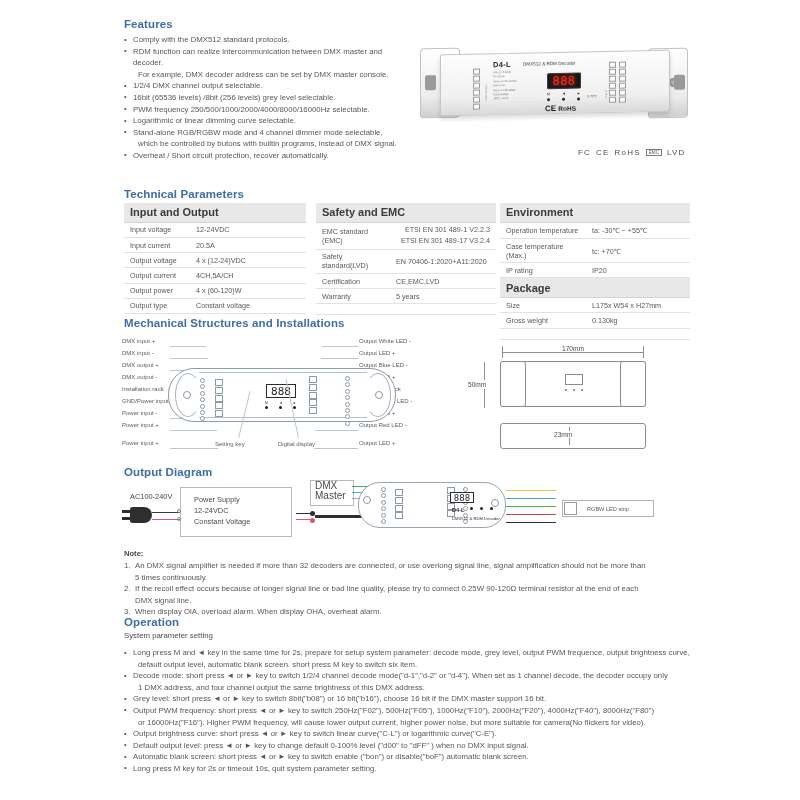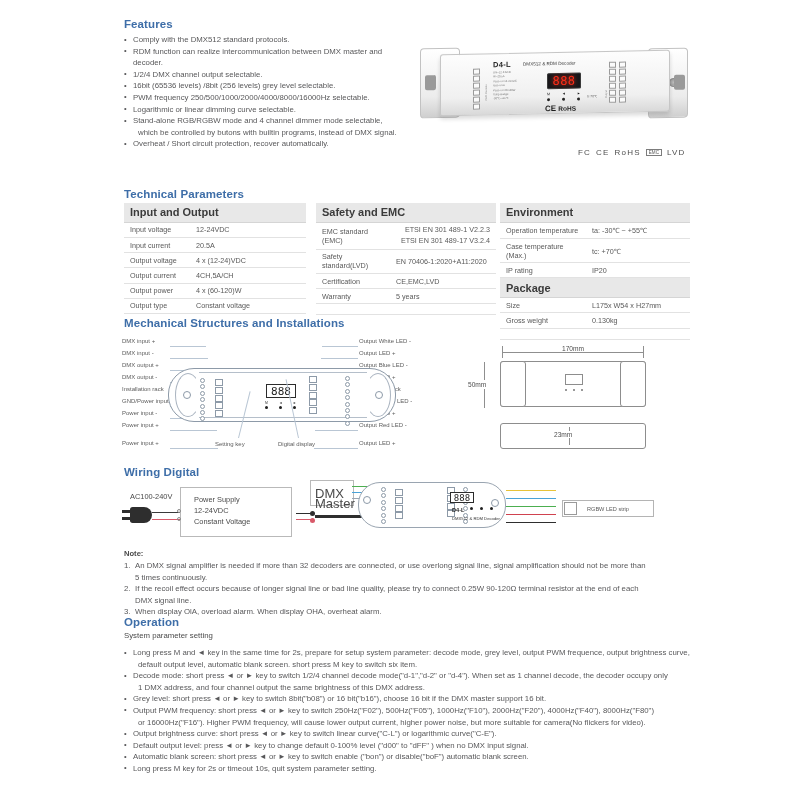--- a/index.html
+++ b/index.html
@@ -225,22 +225,22 @@
     position: absolute; left: 58px; top: 7px; width: 112px; height: 50px;
     border: 1px solid #b9b9b9; background: #fff;
   }
   .psu-text {
     position: absolute; left: 72px; top: 14px;
     font-size: 7.4px; line-height: 11px; color: #4a4a4a;
   }
   .dmx-box {
     position: absolute; left: 188px; top: 0px; width: 44px; height: 26px;
     border: 1px solid #b9b9b9; background: #fff;
-    font-size: 13px; line-height: 10px; color: #4a4a4a;
-    padding: 8px 0 0 4px;
+    font-size: 10px; line-height: 10px; color: #4a4a4a;
+    padding: 0 0 0 4px;
   }
   .strip-box {
     position: absolute; left: 440px; top: 20px; width: 92px; height: 17px;
     border: 1px solid #b4b4b4; background: #fff;
     font-size: 5.6px; color: #5c5c5c;
     display: flex; align-items: center; padding-left: 24px;
   }
   .wire { position: absolute; height: 1px; }
   .wdev {
     position: absolute; left: 236px; top: 2px; width: 148px; height: 46px;
@@ -275,20 +275,21 @@
 </head>
 <body>
 
 <div class="page">
 
   <div id="features-block">
     <div id="features-title" class="sec-title">Features</div>
     <ul class="bullet-list" id="features-list">
         <li>Comply with the DMX512 standard protocols.</li>
         <li>RDM function can realize intercommunication between DMX master and decoder.</li>
+        <li class="cont">For example, DMX decoder address can be set by DMX master console.</li>
         <li>1/2/4 DMX channel output selectable.</li>
         <li>16bit (65536 levels) /8bit (256 levels) grey level selectable.</li>
         <li>PWM frequency 250/500/1000/2000/4000/8000/16000Hz selectable.</li>
         <li>Logarithmic or linear dimming curve selectable.</li>
         <li>Stand-alone RGB/RGBW mode and 4 channel dimmer mode selectable,</li>
         <li class="cont">which be controlled by butons with builtin programs, instead of DMX signal.</li>
         <li>Overheat / Short circuit protection, recover automatically.</li>
       </ul>
   </div>
 
@@ -590,21 +591,21 @@
       <span style="width:2px;height:2px;background:#777;border-radius:50%"></span>
       <span style="width:2px;height:2px;background:#777;border-radius:50%"></span>
       <span style="width:2px;height:2px;background:#777;border-radius:50%"></span>
     </div>
 
     <div class="dimbox" style="left:30px; top:91px; width:146px; height:26px;"></div>
     <div class="dim-line" style="left:99px; top:95px; width:.8px; height:18px;"></div>
     <div class="dimtxt" style="left:82px; top:99px; background:#fff; padding:0 2px;">23mm</div>
   </div>
 
-  <div id="wire-title" class="sec-title">Wiring Digital</div>
+  <div id="wire-title" class="sec-title">Output Diagram</div>
   <div id="wire-area">
     <div class="ac-label">AC100-240V</div>
     <div class="plug-body"></div>
     <div class="plug-pin" style="left:0px; top:30px;"></div>
     <div class="plug-pin" style="left:0px; top:37px;"></div>
 
     <div class="wire" style="left:30px; top:32px; width:28px; background:#3a3a3a;"></div>
     <div class="wire" style="left:30px; top:39px; width:28px; background:#d85a6a;"></div>
 
     <div class="psu-box"></div>

